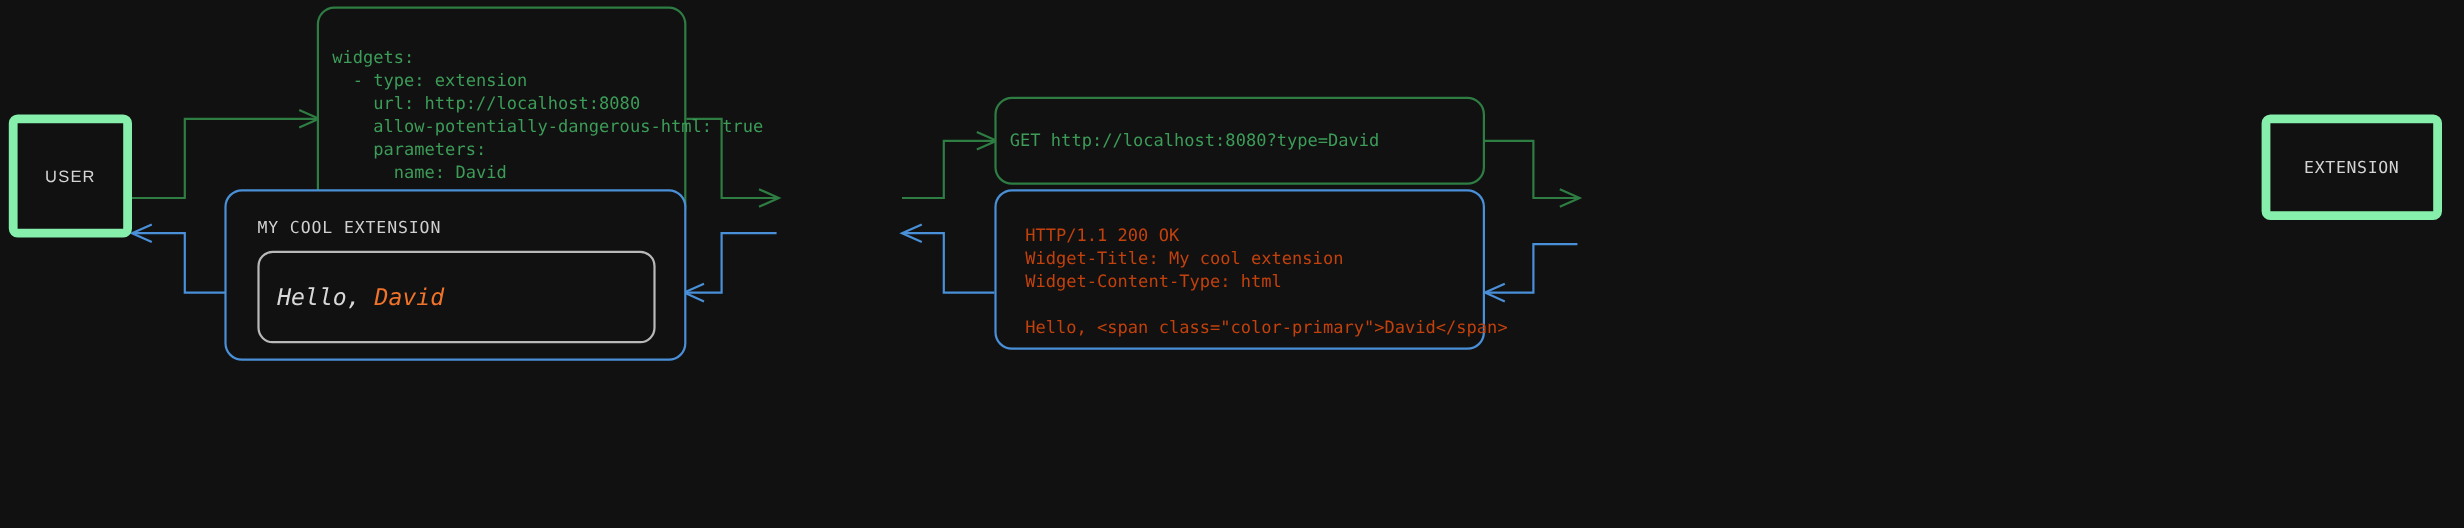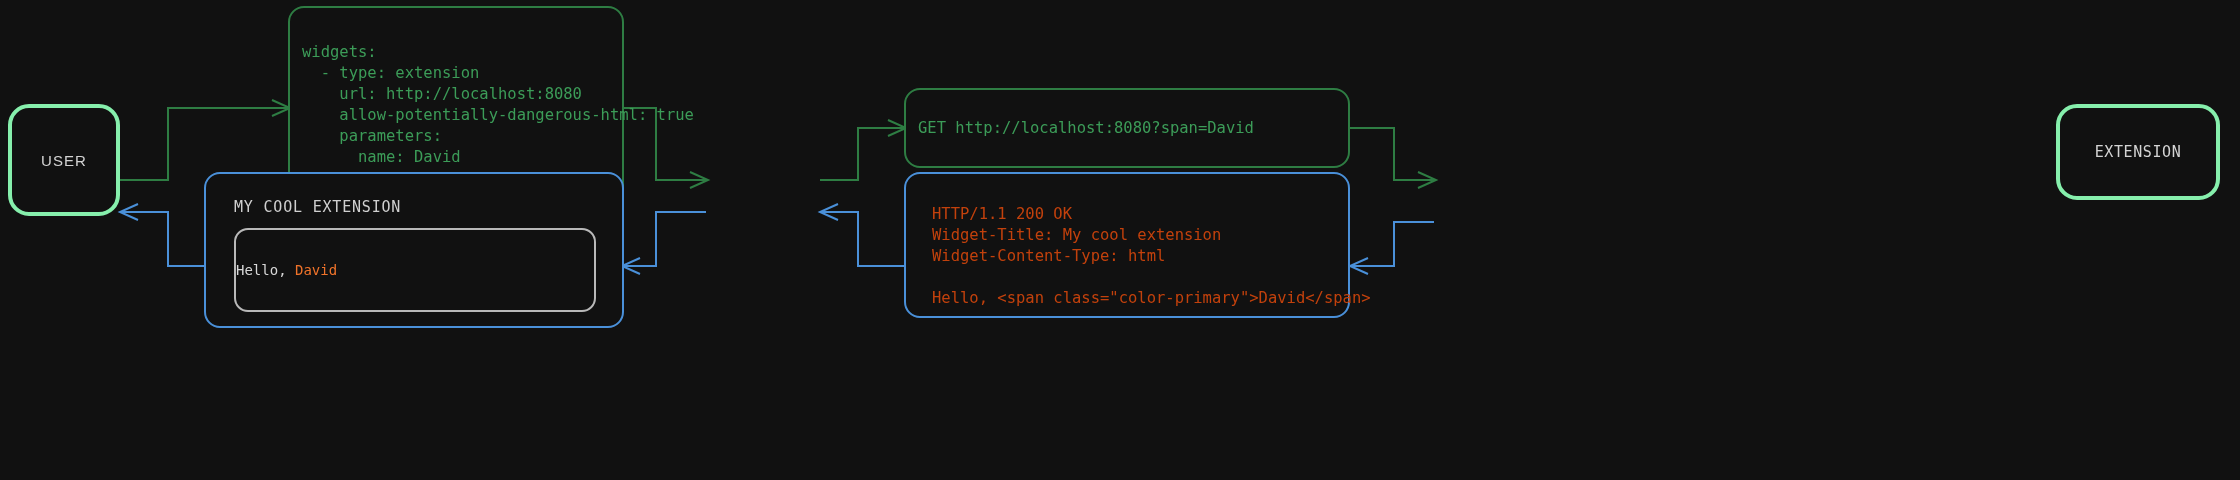--- a/index.html
+++ b/index.html
@@ -20,22 +20,22 @@
   .node {
     position: absolute;
     box-sizing: border-box;
     border-radius: 14px;
     background: #111111;
     display: flex;
     align-items: center;
     justify-content: center;
   }
   .node-actor {
-    border: 4px solid #86efac;
-    border-radius: 21px;
+    border: 8px solid #86efac;
+    border-radius: 8px;
   }
   .node-actor .node-label {
     color: #d4d4d4;
     font-size: 15px;
     letter-spacing: 0.6px;
     white-space: nowrap;
   }
   .label-sans {
     font-family: "Liberation Sans", "DejaVu Sans", sans-serif;
     letter-spacing: 1.1px !important;
@@ -80,23 +80,25 @@
     margin: 12px 26px 0 28px;
     border: 2px solid #b9b9b9;
     border-radius: 14px;
     height: 84px;
     display: flex;
     align-items: center;
     box-sizing: border-box;
   }
   .widget-body-text {
     font-family: "DejaVu Sans Mono", "Liberation Mono", monospace;
-    font-size: 14px;
+    font-size: 21px;
     color: #d8d8d8;
+    padding-left: 16px;
     white-space: pre;
+    font-style: italic;
   }
   .accent-orange { color: #f0732a; }
 
   
   svg.edges {
     position: absolute;
     left: 0; top: 0;
     width: 2240px;
     height: 480px;
     overflow: visible;
@@ -150,21 +152,21 @@
   <div class="panel panel-green" style="left:288px; top:6px; width:336px; height:198px;">
     <div class="code code-green">widgets:
   - type: extension
     url: http://localhost:8080
     allow-potentially-dangerous-html: true
     parameters:
       name: David</div>
   </div>
 
   <div class="panel panel-green" style="left:904px; top:88px; width:446px; height:80px;">
-    <div class="code code-green">GET http://localhost:8080?span=David</div>
+    <div class="code code-green">GET http://localhost:8080?type=David</div>
   </div>
 
   <div class="panel panel-blue" style="left:904px; top:172px; width:446px; height:146px; justify-content:flex-start; padding-top:30px;">
     <div class="code code-blue">HTTP/1.1 200 OK
 Widget-Title: My cool extension
 Widget-Content-Type: html</div>
     <div class="code code-blue">&nbsp;</div>
     <div class="code code-blue">Hello, &lt;span class="color-primary"&gt;David&lt;/span&gt;</div>
   </div>
 

